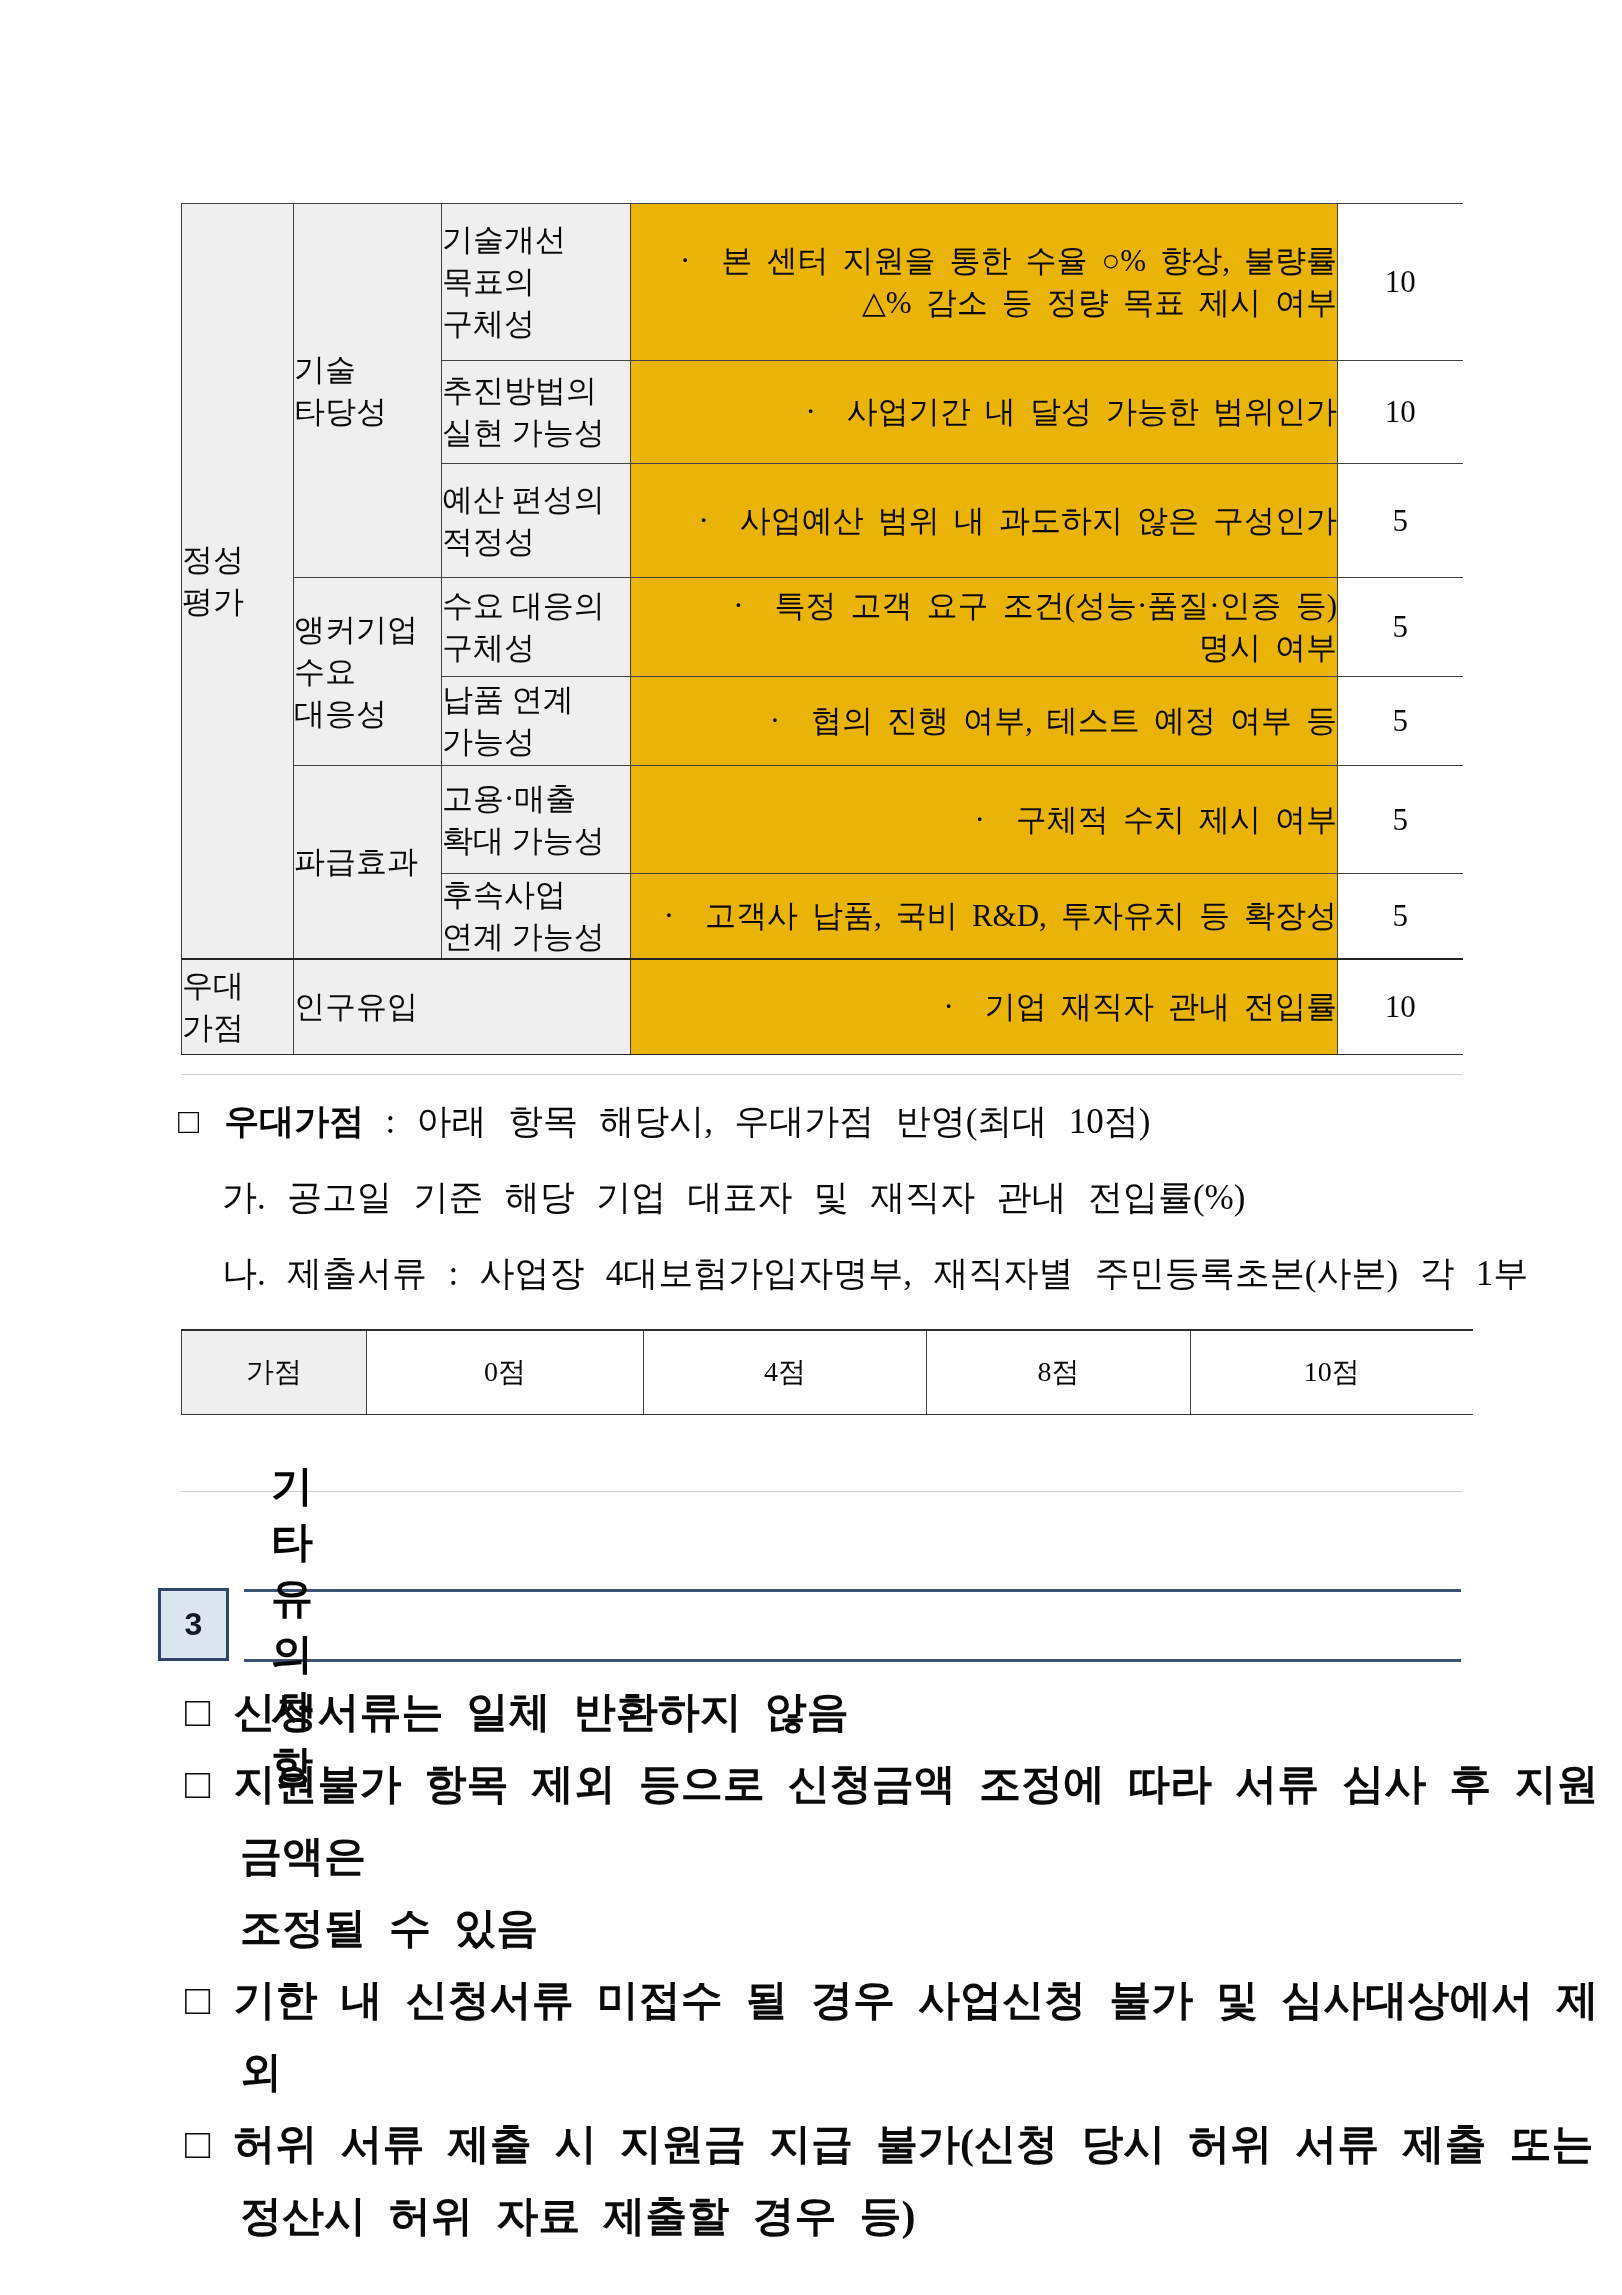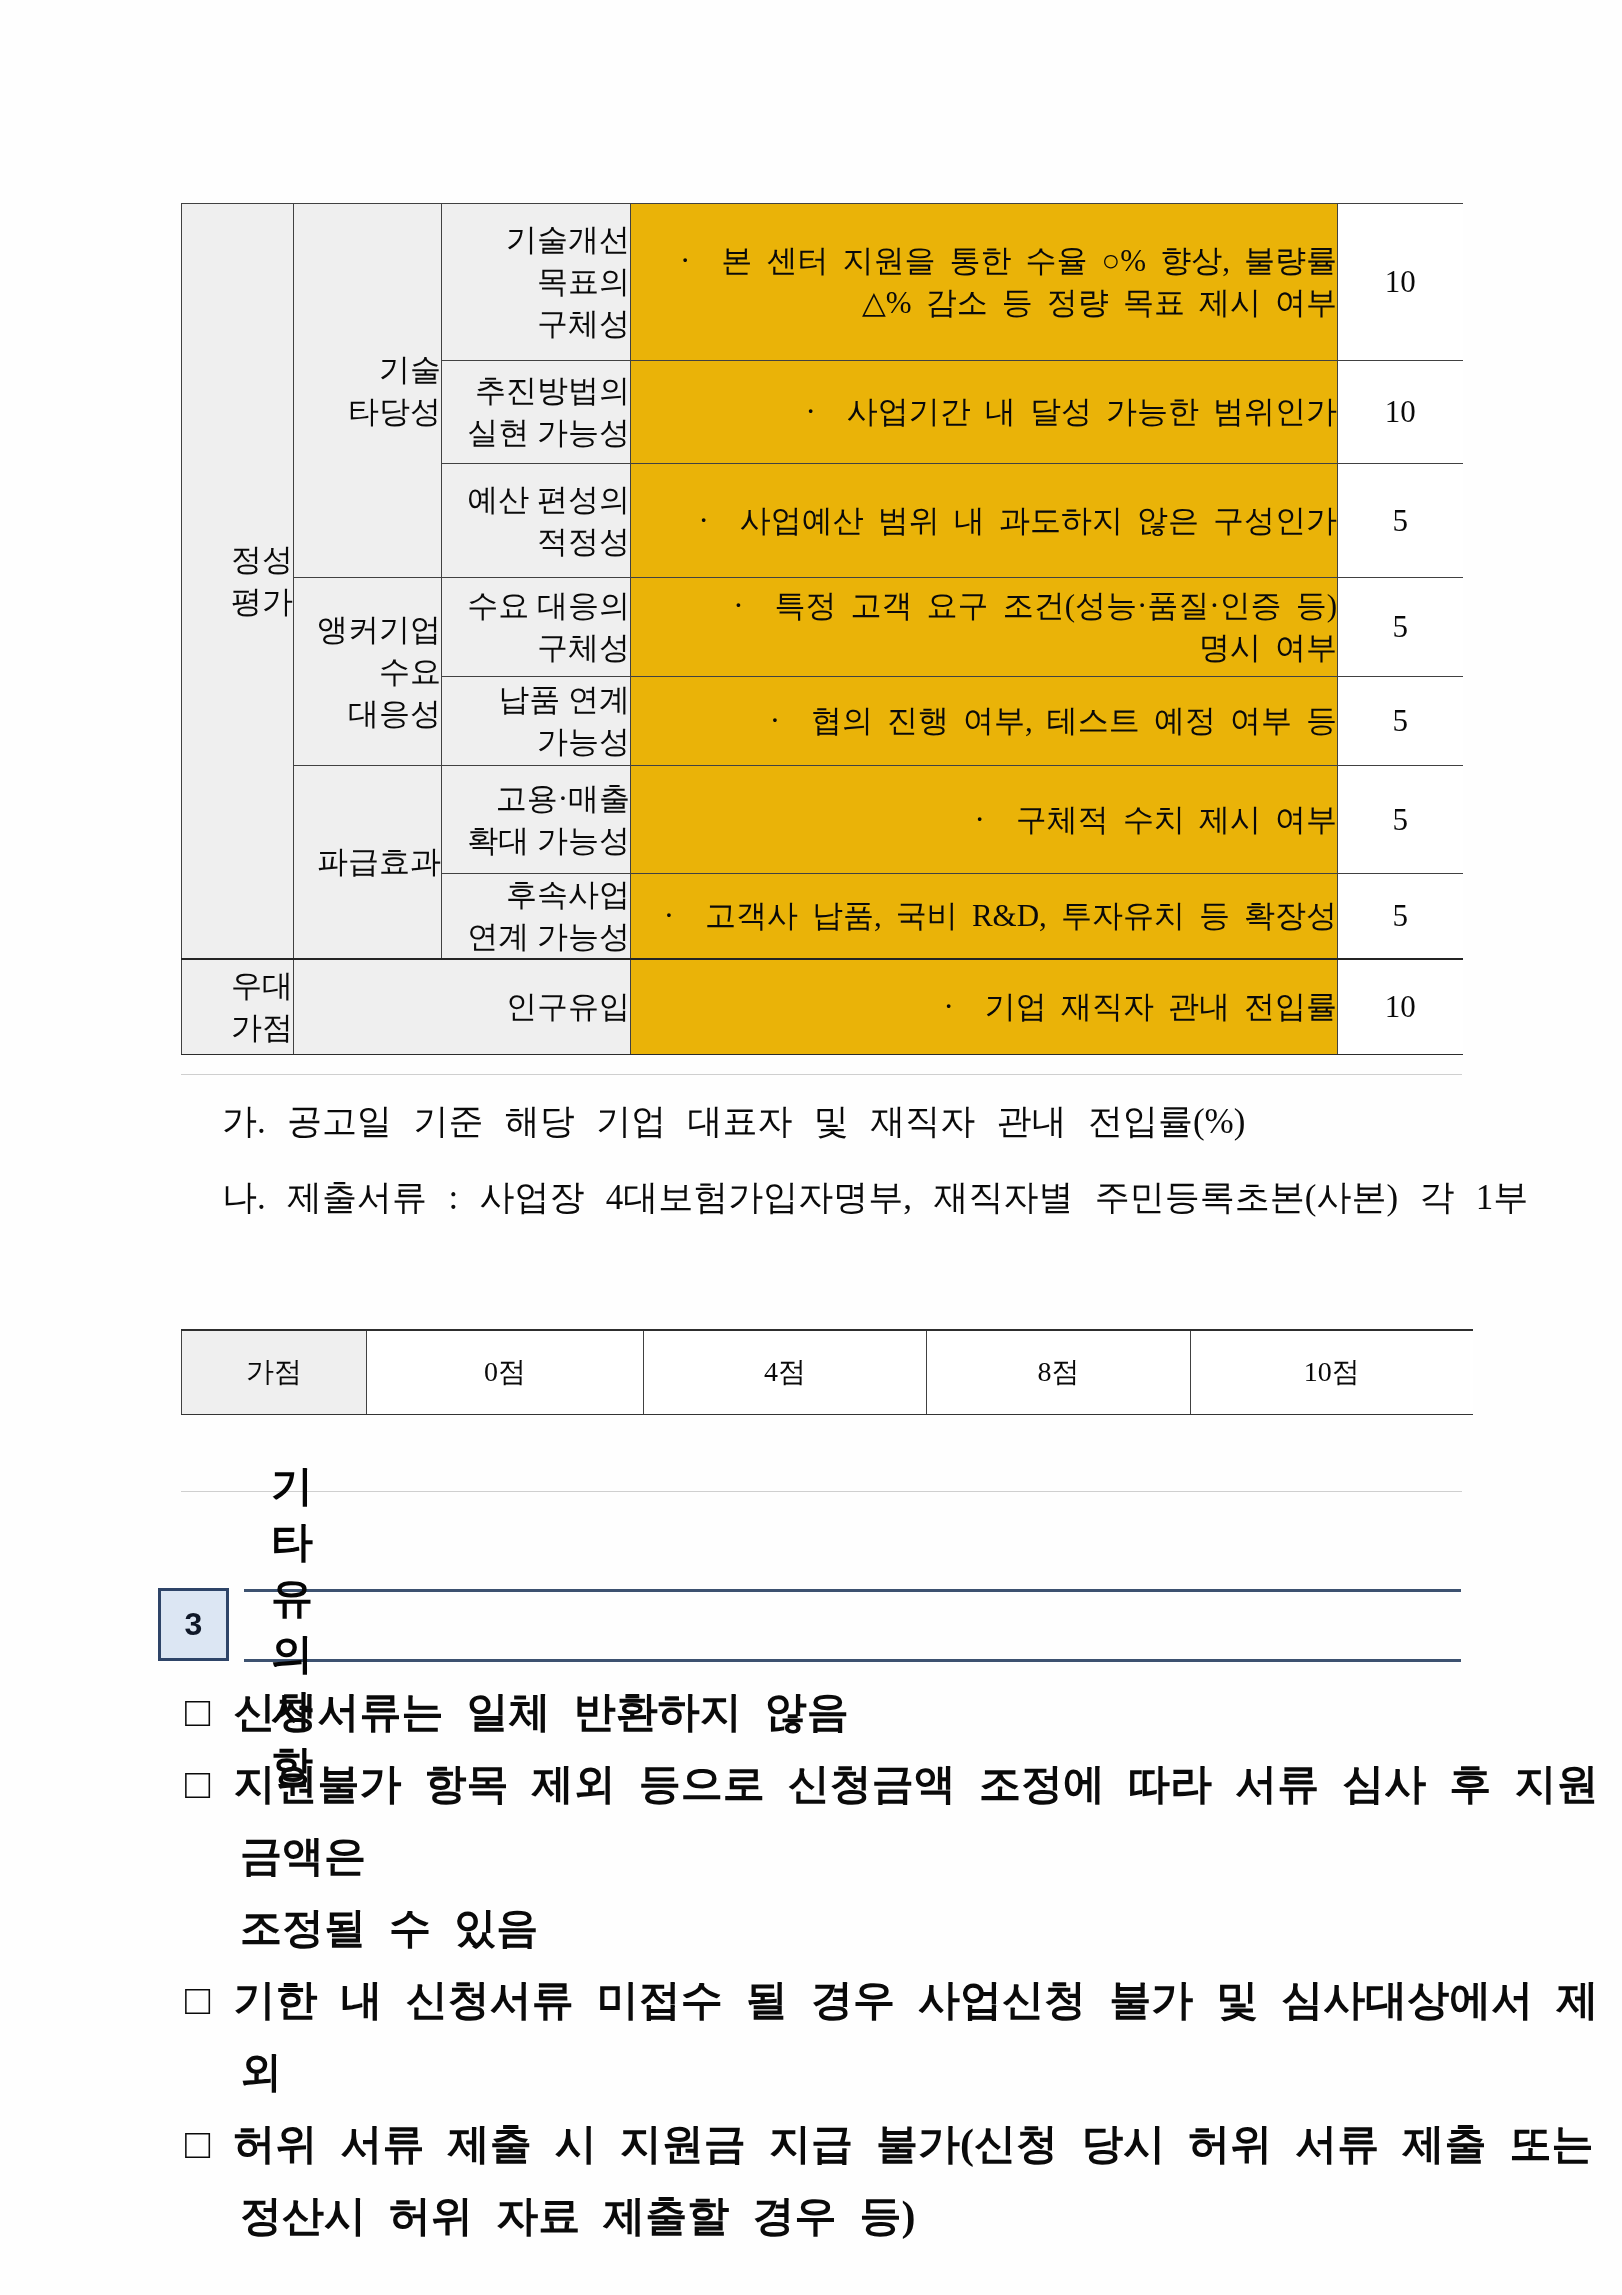--- a/index.html
+++ b/index.html
@@ -14,21 +14,21 @@
     border-collapse:collapse;table-layout:fixed;
     border-left:1.6px solid #3a3a3a;border-top:1.6px solid #3a3a3a;
   }
   .eval-table td{
     border:1px solid #414141;
     padding:0;vertical-align:middle;
     font-size:31px;line-height:42px;
   }
   .eval-table td:last-child{border-right:none;}
   .eval-table tr:last-child td{border-bottom:1.6px solid #2b2b2b;}
-  .cell-gray{background:#efefef;text-align:right;white-space:pre-line;}
+  .cell-gray{background:#efefef;text-align:left;white-space:pre-line;}
   .cell-desc{
     background:#eab308;text-align:right;white-space:pre-line;
     font-size:30px;line-height:48px;
     padding-left:54px;text-indent:-36px;padding-right:8.4px;
     word-spacing:6.3px;
   }
   .cell-score{background:#ffffff;text-align:center;font-size:30px;}
   .row-bonus td{border-top:2.6px solid #242424;}
   
   .rate-table{
@@ -152,20 +152,23 @@
 가점</td>
     <td class="cell-gray" colspan="2">인구유입</td>
     <td class="cell-desc">· 기업 재직자 관내 전입률</td>
     <td class="cell-score">10</td>
   </tr>
 </tbody>
   </table>
 <div class="faint-line" style="top:1074px"></div>
 
 <div class="bonus-para">
+  <div class="bonus-head">
+    <span class="bullet">□</span><span class="bold">우대가점</span><span> : 아래 항목 해당시, 우대가점 반영(최대 10점)</span>
+  </div>
   <div class="bonus-sub">가. 공고일 기준 해당 기업 대표자 및 재직자 관내 전입률(%)</div>
   <div class="bonus-sub">나. 제출서류 : 사업장 4대보험가입자명부, 재직자별 주민등록초본(사본) 각 1부</div>
 </div>
 
 <table class="rate-table">
   <colgroup>
     <col style="width:185px">
       <col style="width:277px">
       <col style="width:283px">
     <col style="width:264px">

